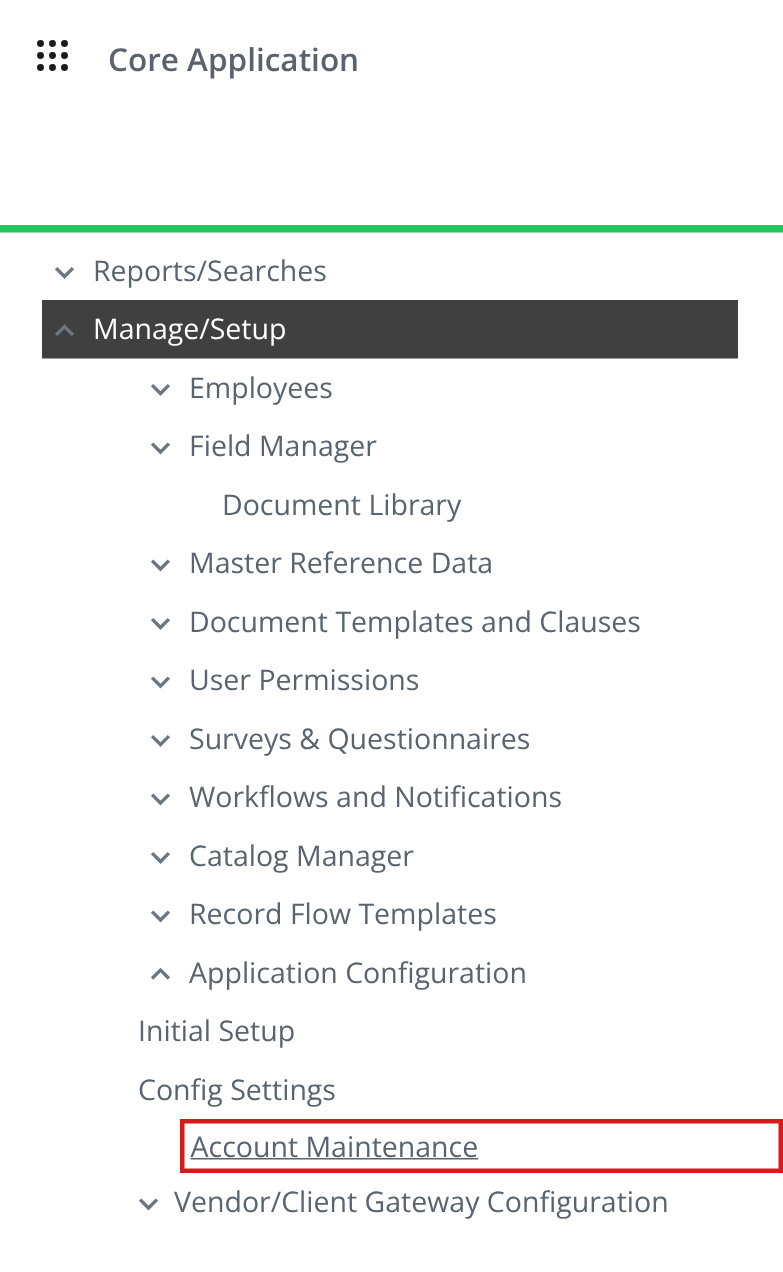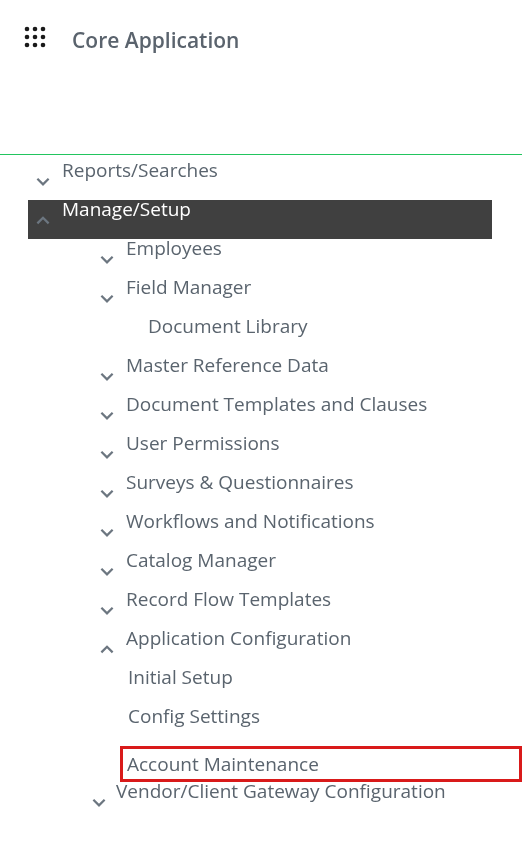--- a/index.html
+++ b/index.html
@@ -7,21 +7,21 @@
       font-family: -apple-system, BlinkMacSystemFont, "Segoe UI", "Open Sans", sans-serif;
       font-size: 18px;
       color: #4a5560;
       background: #fff;
       width: 522px;
     }
     .header {
       display: flex;
       align-items: center;
       padding: 22px 24px;
-      border-bottom: 1px solid #22c55e;
+      border-bottom: 5px solid #22c55e;
       gap: 26px;
       height: 155px;
       align-items: flex-start;
       padding-top: 26px;
     }
     .app-grid-icon {
       display: inline-flex;
       align-items: center;
       justify-content: center;
       cursor: pointer;
@@ -29,20 +29,21 @@
     .app-title {
       font-size: 21px;
       font-weight: 600;
       color: #5a636d;
     }
     .nav-tree {
       padding: 6px 0;
     }
     .tree-row {
       display: flex;
+      align-items: center;
       height: 39px;
       padding-left: 0;
       cursor: pointer;
       color: #5a646e;
     }
     .tree-row .expand {
       width: 22px;
       display: flex;
       justify-content: center;
       align-items: center;
@@ -50,41 +51,42 @@
     }
     .tree-row .label {
       padding-left: 8px;
       font-size: 19px;
       line-height: 1;
     }
     .lvl0 { padding-left: 32px; }
     .lvl1 { padding-left: 96px; }
     .lvl2 { padding-left: 88px; }
     .lvl2 .label { padding-left: 6px; }
-    .lvl2-sub { padding-left: 104px; }
+    .lvl2-sub { padding-left: 68px; }
     .lvl2-sub .label { padding-left: 24px; }
 
     .selected {
       background: #404040;
       color: #fff;
       margin-left: 28px;
       padding-left: 4px;
       margin-right: 30px;
     }
     .selected .expand svg { stroke: #fff; }
 
     .no-expand .expand { visibility: hidden; }
 
     .highlight-box {
       border: 3px solid #d91a1a;
       margin-left: 120px;
       height: 36px;
       display: flex;
       align-items: center;
       padding-left: 4px;
+      text-decoration: underline;
     }
     .highlight-box .label { padding-left: 0; font-size: 19px; }
 
     .chev { width: 18px; height: 18px; }
     .chev path { fill: none; stroke: #6c7680; stroke-width: 2; }
 
     .lvl1.no-expand .label { padding-left: 30px; }
   </style>
 </head>
 <body>

